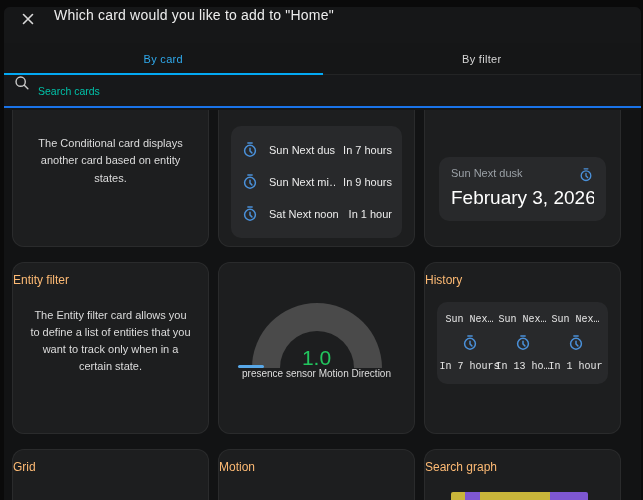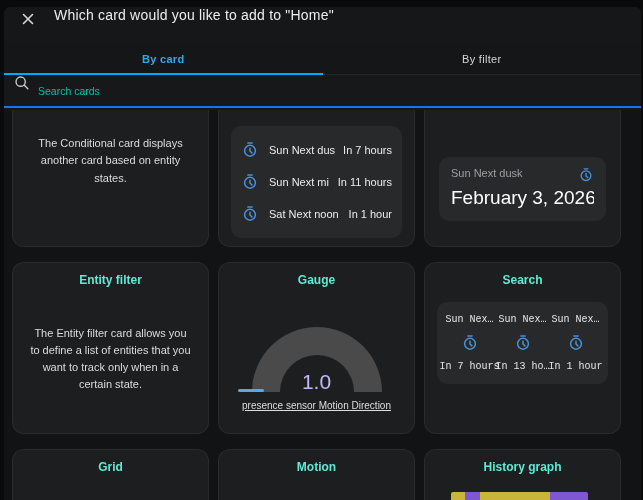--- a/index.html
+++ b/index.html
@@ -13,34 +13,34 @@
   .dialog { position:absolute; left:4px; top:7px; right:2px; bottom:0; background:#151617; border-radius:6px 6px 0 0; overflow:hidden; }
 
   
   .header { height:36px; display:flex; padding:0 12px; background:#161718; }
   .close-btn { background:none; border:none; cursor:pointer; width:24px; height:24px; display:flex; align-items:center; justify-content:center; }
   .dlg-title { margin-left:14px; font-size:14px; font-weight:500; color:#ededed; letter-spacing:.2px; }
 
   
   .tabs { height:32px; display:flex; position:relative; border-bottom:1px solid #232425; background:#151617; }
   .tab { flex:1; display:flex; align-items:center; justify-content:center; font-size:11px; color:#d6d6d6; cursor:pointer; letter-spacing:.3px; }
-  .tab.active { color:#2fa9ec; font-weight:700; }
+  .tab.active { color:#2fa9ec; font-weight:400; }
   .tab-indicator { position:absolute; bottom:-1px; left:0; width:50%; height:2px; background:#03a9f4; }
 
   
   .search { height:33px; display:flex; padding:0 10px; background:#17181a; border-bottom:2px solid #1a73e8; }
   .sicon { display:flex; margin-right:8px; }
   .search input { flex:1; background:transparent; border:none; outline:none; color:#e0e0e0; font-size:11px; font-family:"Liberation Sans",sans-serif; }
   .search input::placeholder { color:#00c1a8; opacity:1; font-size:10.5px; }
 
   
   .content { position:absolute; top:103px; left:0; right:0; bottom:0; overflow:hidden; background:#121314; }
   .grid { display:grid; grid-template-columns:repeat(3,1fr); grid-auto-rows:172px; gap:15px 9px; padding:0 20px 0 8px; margin-top:-35px; }
   .card { background:#1d1e1f; border:1px solid rgba(255,255,255,.06); border-radius:12px; position:relative; overflow:hidden; cursor:pointer; }
-  .ctitle { text-align:center; padding-top:10px; font-size:12px; font-weight:700; color:#5eead4; }
+  .ctitle { text-align:left; padding-top:10px; font-size:12px; font-weight:400; color:#fdba74; }
   .cbody { font-size:11px; line-height:1.55; color:#dcdcdc; text-align:center; padding:0 16px; }
 
   
   .card-conditional { display:flex; align-items:center; justify-content:center; }
 
   
   .inner { background:#28292b; border-radius:10px; }
 
   
   .entities-inner { margin:50px 12px 0; padding:8px 10px; }
@@ -49,29 +49,29 @@
   .erow .eval { margin-left:auto; font-size:11px; color:#ececec; white-space:nowrap; padding-left:8px; }
   .icon-blue { color:#4a90d9; display:flex; }
 
   
   .entity-inner { margin:81px 14px 0; padding:10px 12px 12px; }
   .erow-top { display:flex; align-items:flex-start; }
   .ename2 { font-size:11px; color:#9aa0a6; flex:1; }
   .ebig { font-size:19px; color:#ffffff; margin-top:4px; white-space:nowrap; overflow:hidden; }
 
   
-  .ef-body { margin-top:38px; }
+  .ef-body { margin-top:20px; }
 
   
   .gauge-wrap { display:flex; flex-direction:column; align-items:center; }
   .gauge { position:relative; width:130px; height:65px; margin-top:40px; background:#4a4a4a; border-radius:130px 130px 0 0; }
   .gauge-hole { position:absolute; left:50%; bottom:0; transform:translateX(-50%); width:74px; height:37px; background:#1d1e1f; border-radius:74px 74px 0 0; }
   .gauge-needle { position:absolute; left:-14px; bottom:0; width:26px; height:3.5px; background:#58a8e8; border-radius:2px; }
-  .gauge-value { position:absolute; left:0; right:0; bottom:-2px; text-align:center; font-size:21px; color:#c4b5fd;margin-top:22px; }
-  .gauge-caption { margin-top:8px; font-size:10px; color:#dedede; text-align:left; padding:0 8px; white-space:nowrap; overflow:hidden; max-width:100%;text-decoration:underline; }
+  .gauge-value { position:absolute; left:0; right:0; bottom:-2px; text-align:center; font-size:21px; color:#22c55e;margin-top:22px; }
+  .gauge-caption { font-size:10px; color:#dedede; text-align:left; padding:0 8px; white-space:nowrap; overflow:hidden; max-width:100%; }
 
   
   .glance-inner { margin:15px 12px 0; padding:12px 6px; display:flex; }
   .gcol { flex:1; display:flex; flex-direction:column; align-items:center; min-width:0;font-family:Liberation Mono, monospace; }
   .gname { font-size:10px; color:#e6e6e6; white-space:nowrap; overflow:hidden; max-width:100%; }
   .gcol .icon-blue { margin:9px 0; }
   .gval { font-size:10px; color:#e6e6e6; white-space:nowrap; }
 
   
   .grid-body { margin-top:24px; }
@@ -135,21 +135,21 @@
           </div>
           <div class="erow">
             <span class="icon-blue">
               <svg width="18" height="18" viewBox="0 0 24 24">
                   <circle cx="12" cy="13" r="7.2" fill="none" stroke="currentColor" stroke-width="2"></circle>
                   <path d="M12 9.5v3.8l2.5 2.5" fill="none" stroke="currentColor" stroke-width="2" stroke-linecap="round"></path>
                   <path d="M9.2 2.8h5.6" stroke="currentColor" stroke-width="2" stroke-linecap="round"></path>
                 </svg>
             </span>
             <span class="ename">Sun Next mi…</span>
-            <span class="eval">In 11 hours</span>
+            <span class="eval">In 9 hours</span>
           </div>
           <div class="erow">
             <span class="icon-blue">
               <svg width="18" height="18" viewBox="0 0 24 24">
                   <circle cx="12" cy="13" r="7.2" fill="none" stroke="currentColor" stroke-width="2"></circle>
                   <path d="M12 9.5v3.8l2.5 2.5" fill="none" stroke="currentColor" stroke-width="2" stroke-linecap="round"></path>
                   <path d="M9.2 2.8h5.6" stroke="currentColor" stroke-width="2" stroke-linecap="round"></path>
                 </svg>
             </span>
             <span class="ename">Sat Next noon</span>
@@ -173,33 +173,32 @@
           <div class="ebig">February 3, 2026…</div>
         </div>
       </div>
 
       <div class="card">
         <div class="ctitle">Entity filter</div>
         <div class="cbody ef-body">The Entity filter card allows you to define a list of entities that you want to track only when in a certain state.</div>
       </div>
 
       <div class="card">
-        <div class="ctitle">Gauge</div>
         <div class="gauge-wrap">
           <div class="gauge">
             <div class="gauge-hole"></div>
             <div class="gauge-needle"></div>
             <div class="gauge-value">1.0</div>
           </div>
           <div class="gauge-caption">presence sensor Motion Direction</div>
         </div>
       </div>
 
       <div class="card">
-        <div class="ctitle">Search</div>
+        <div class="ctitle">History</div>
         <div class="inner glance-inner">
           <div class="gcol">
             <span class="gname">Sun Nex…</span>
             <span class="icon-blue">
               <svg width="18" height="18" viewBox="0 0 24 24">
                   <circle cx="12" cy="13" r="7.2" fill="none" stroke="currentColor" stroke-width="2"></circle>
                   <path d="M12 9.5v3.8l2.5 2.5" fill="none" stroke="currentColor" stroke-width="2" stroke-linecap="round"></path>
                   <path d="M9.2 2.8h5.6" stroke="currentColor" stroke-width="2" stroke-linecap="round"></path>
                 </svg>
             </span>
@@ -233,21 +232,21 @@
       <div class="card">
         <div class="ctitle">Grid</div>
         <div class="cbody grid-body">The Grid card allows you to show</div>
       </div>
 
       <div class="card">
         <div class="ctitle">Motion</div>
       </div>
 
       <div class="card">
-        <div class="ctitle">History graph</div>
+        <div class="ctitle">Search graph</div>
         <div class="hist-bar">
             <div style="flex: 10 1 0%; background: rgb(201, 181, 58);"></div>
             <div style="flex: 11 1 0%; background: rgb(126, 87, 210);"></div>
             <div style="flex: 51 1 0%; background: rgb(201, 181, 58);"></div>
             <div style="flex: 28 1 0%; background: rgb(126, 87, 210);"></div>
           </div>
       </div>
 
     </div>
   </div>

